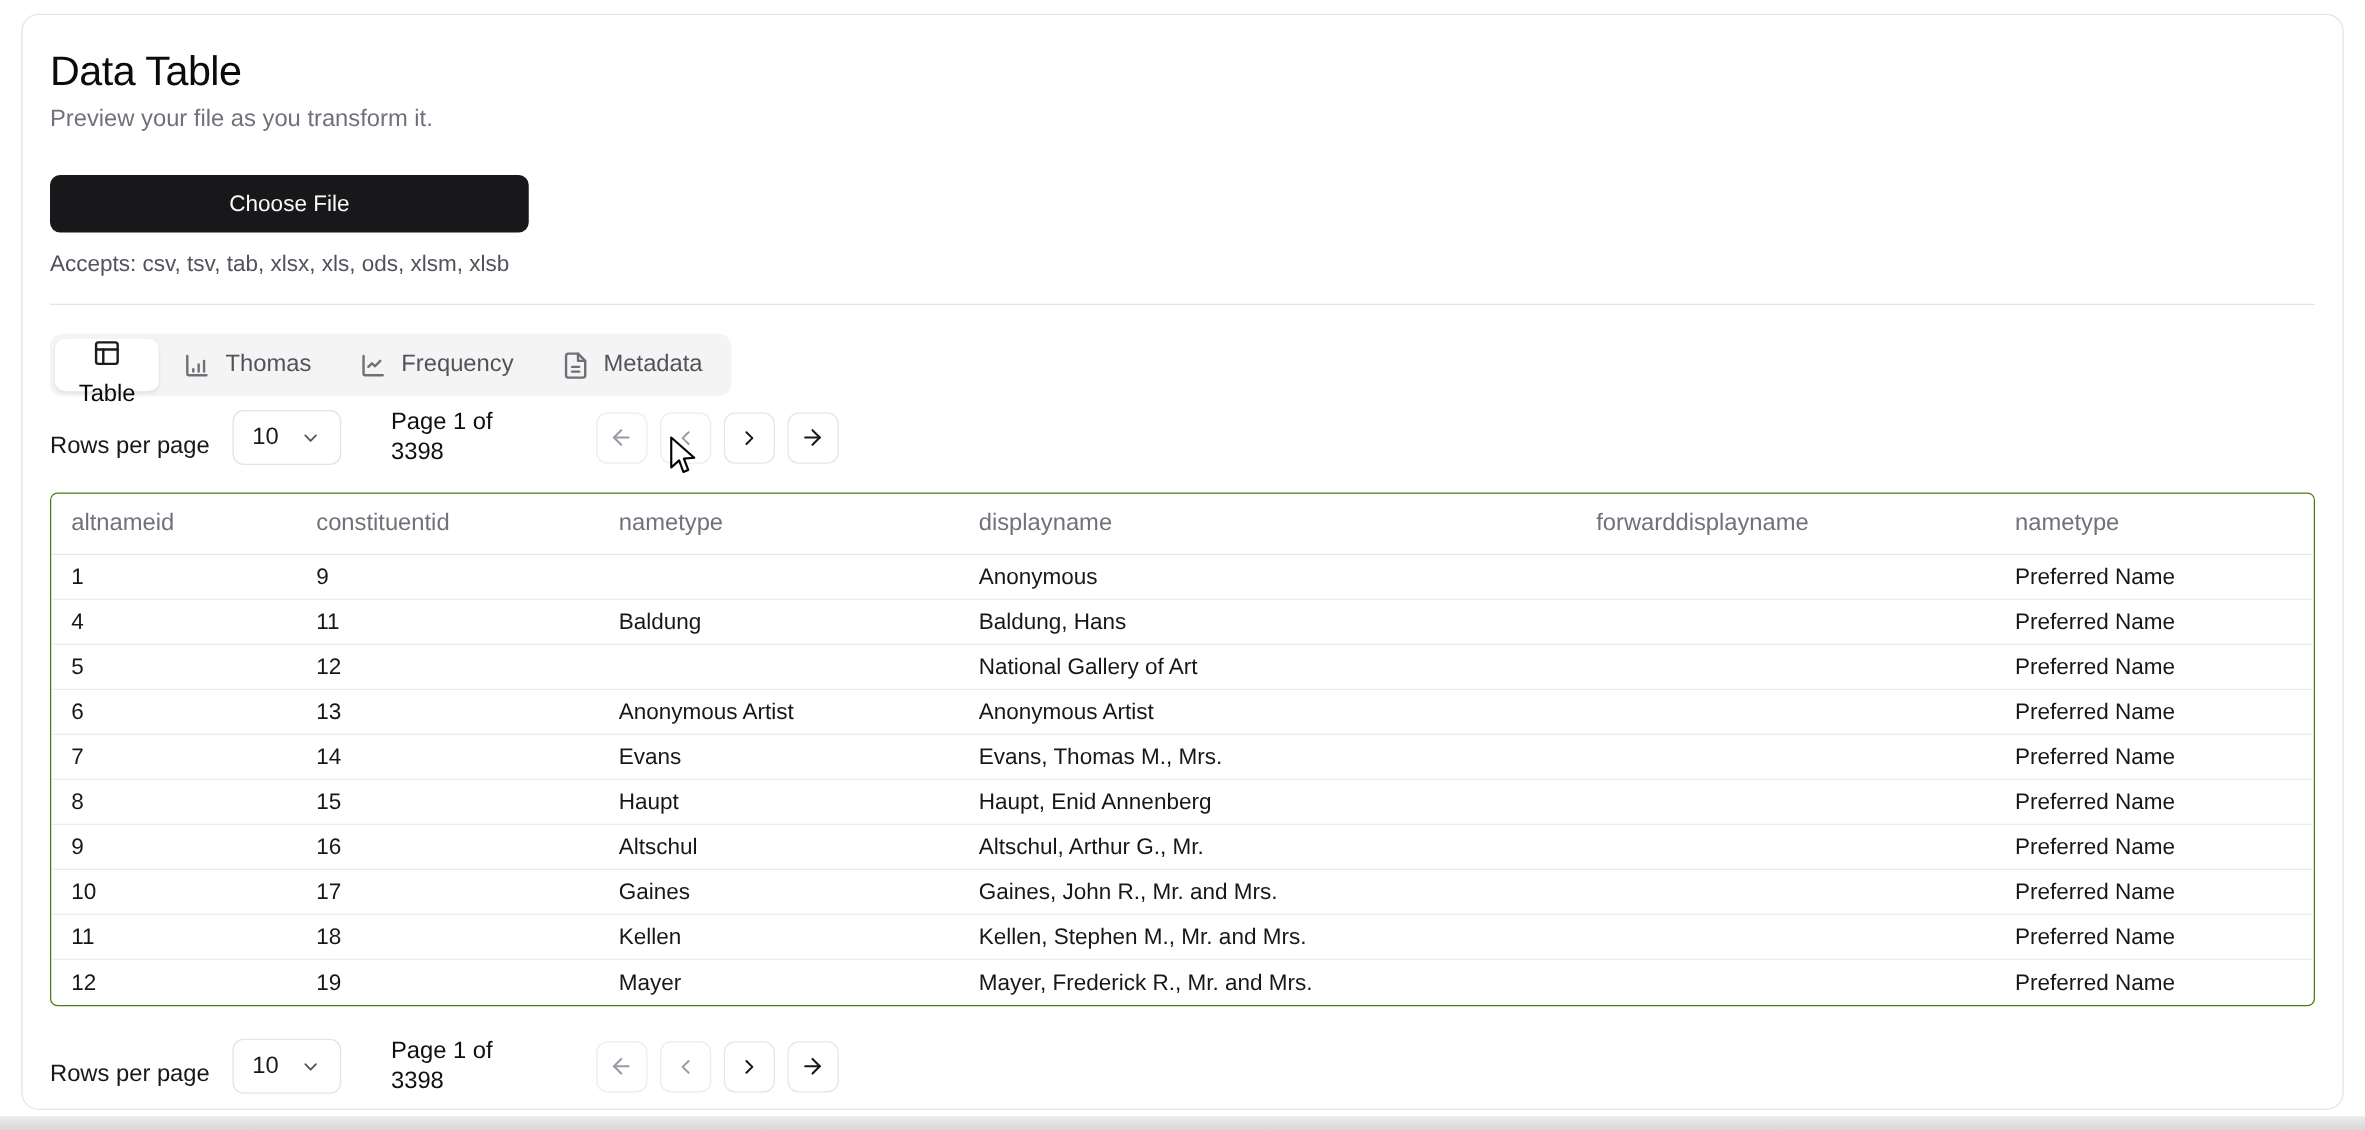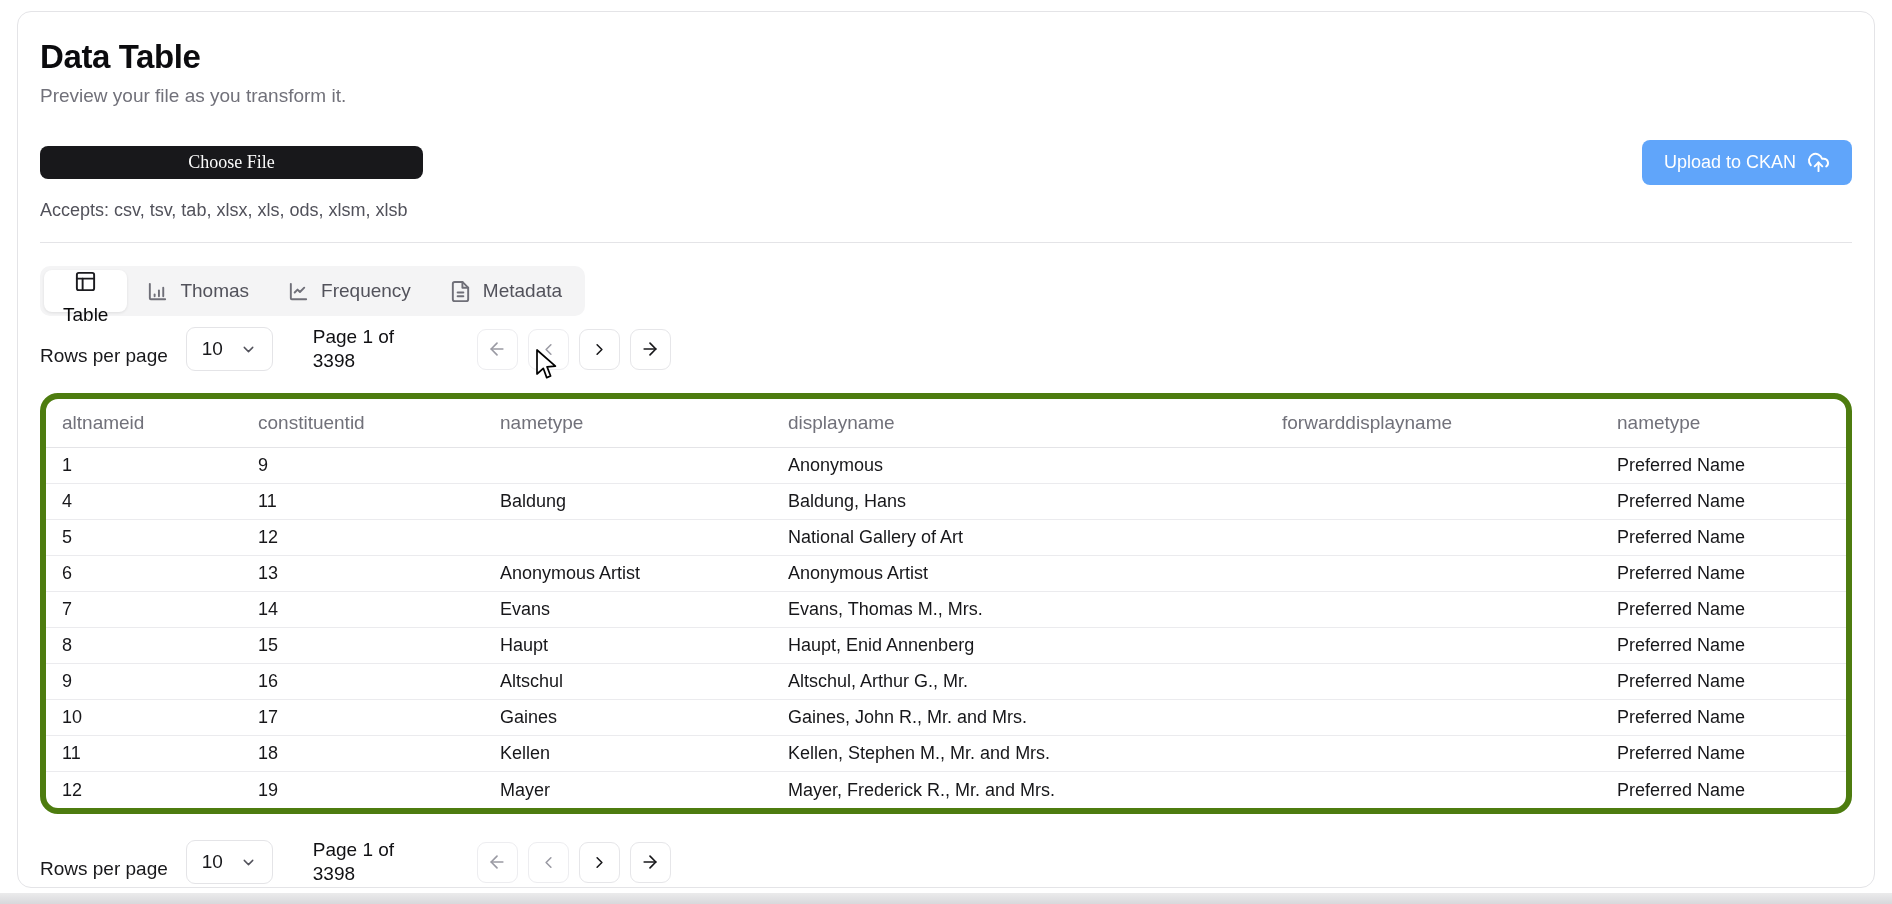--- a/index.html
+++ b/index.html
@@ -14,42 +14,42 @@
     position: absolute;
     left: 17px; top: 11px;
     width: 1858px; height: 877px;
     background: #fff;
     border: 1px solid #e4e4e7;
     border-radius: 14px;
     padding: 26px 22px;
   }
   .page-title {
     font-size: 33px;
-    font-weight: 700;
+    font-weight: 400;
     color: #0b0b0e;
     letter-spacing: -0.4px;
   }
   .page-subtitle {
     margin-top: 9px;
     font-size: 19px;
     color: #71717a;
   }
   .actions-row {
     margin-top: 33px;
     display: flex;
     align-items: center;
     justify-content: space-between;
   }
   .choose-file-btn {
-    width: 383px; height: 33px;
+    width: 383px; height: 46px;
     background: #18181b;
     color: #fafafa;
     border: none;
     border-radius: 8px;
-    font-family: Liberation Serif, serif;
+    font-family: Liberation Sans, sans-serif;
     font-size: 18px;
     font-weight: 500;
     cursor: pointer;
     display: flex; align-items: center; justify-content: center;
   }
   .upload-ckan-btn {
     height: 45px;
     padding: 0 22px;
     background: #60a5fa;
     color: #ffffff;
@@ -134,22 +134,22 @@
     border: 1px solid #e6e6e9;
     border-radius: 9px;
     display: flex; align-items: center; justify-content: center;
     cursor: pointer;
     color: #18181b;
   }
   .nav-btn.disabled { color: #9a9aa3; border-color: #ededf0; cursor: default; }
   
   .data-table-wrap {
     margin-top: 20px;
-    border: 6px solid #4d7c0f;
-    border-radius: 18px;
+    border: 1px solid #4d7c0f;
+    border-radius: 6px;
     overflow: hidden;
   }
   table.data-table {
     width: 100%;
     border-collapse: separate;
     border-spacing: 0;
     table-layout: fixed;
   }
   table.data-table th {
     height: 49px;
@@ -184,30 +184,20 @@
 </head>
 <body>
 
 <div class="card">
 
   <h1 class="page-title">Data Table</h1>
   <p class="page-subtitle">Preview your file as you transform it.</p>
 
   <div class="actions-row">
     <button class="choose-file-btn">Choose File</button>
-    <button class="upload-ckan-btn">
-      <span>Upload to CKAN</span>
-      <span>
-        <svg width="23" height="23" viewBox="0 0 24 24" fill="none" stroke="currentColor" stroke-width="2" stroke-linecap="round" stroke-linejoin="round">
-          <path d="M4 14.9A7 7 0 1 1 15.7 8h1.8a4.5 4.5 0 0 1 2.5 8.2"></path>
-          <path d="M12 12v9"></path>
-          <path d="m8 16 4-4 4 4"></path>
-        </svg>
-      </span>
-    </button>
   </div>
 
   <p class="accepts-text">Accepts: csv, tsv, tab, xlsx, xls, ods, xlsm, xlsb</p>
 
   <hr class="divider">
 
   <div class="tabs">
     <button class="tab active">
       <span class="ticon">
         <svg width="23" height="23" viewBox="0 0 24 24" fill="none" stroke="currentColor" stroke-width="2" stroke-linecap="round" stroke-linejoin="round">

